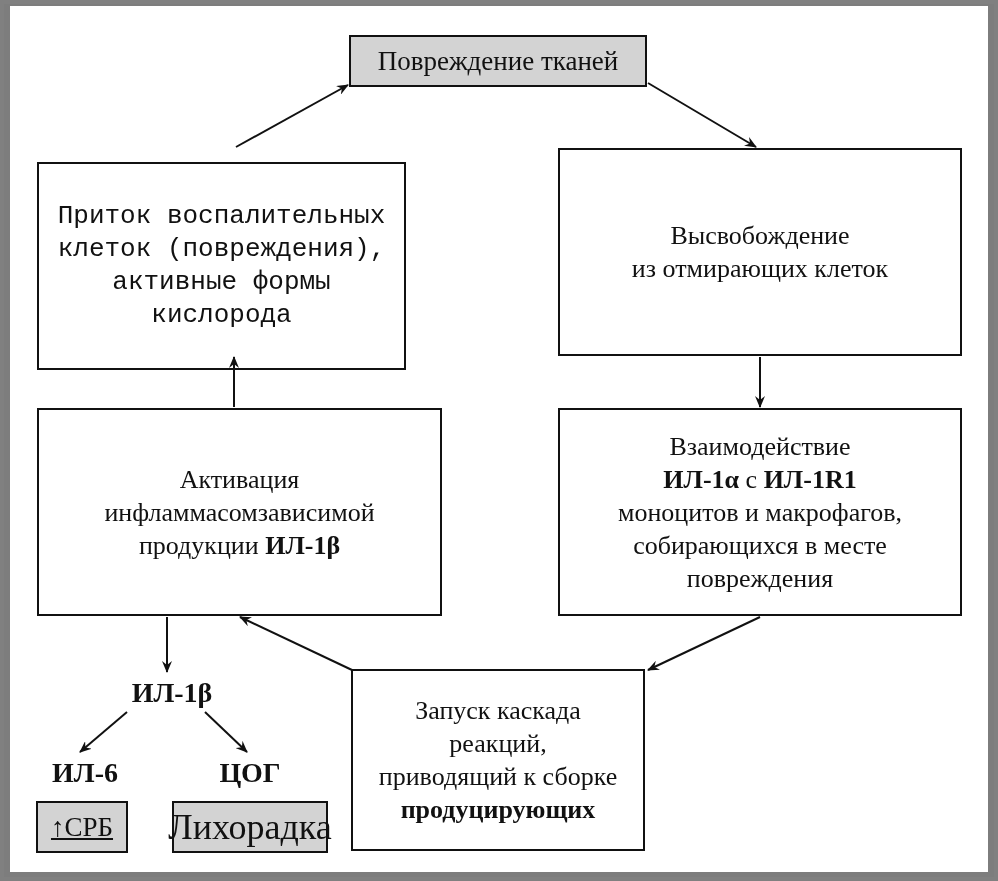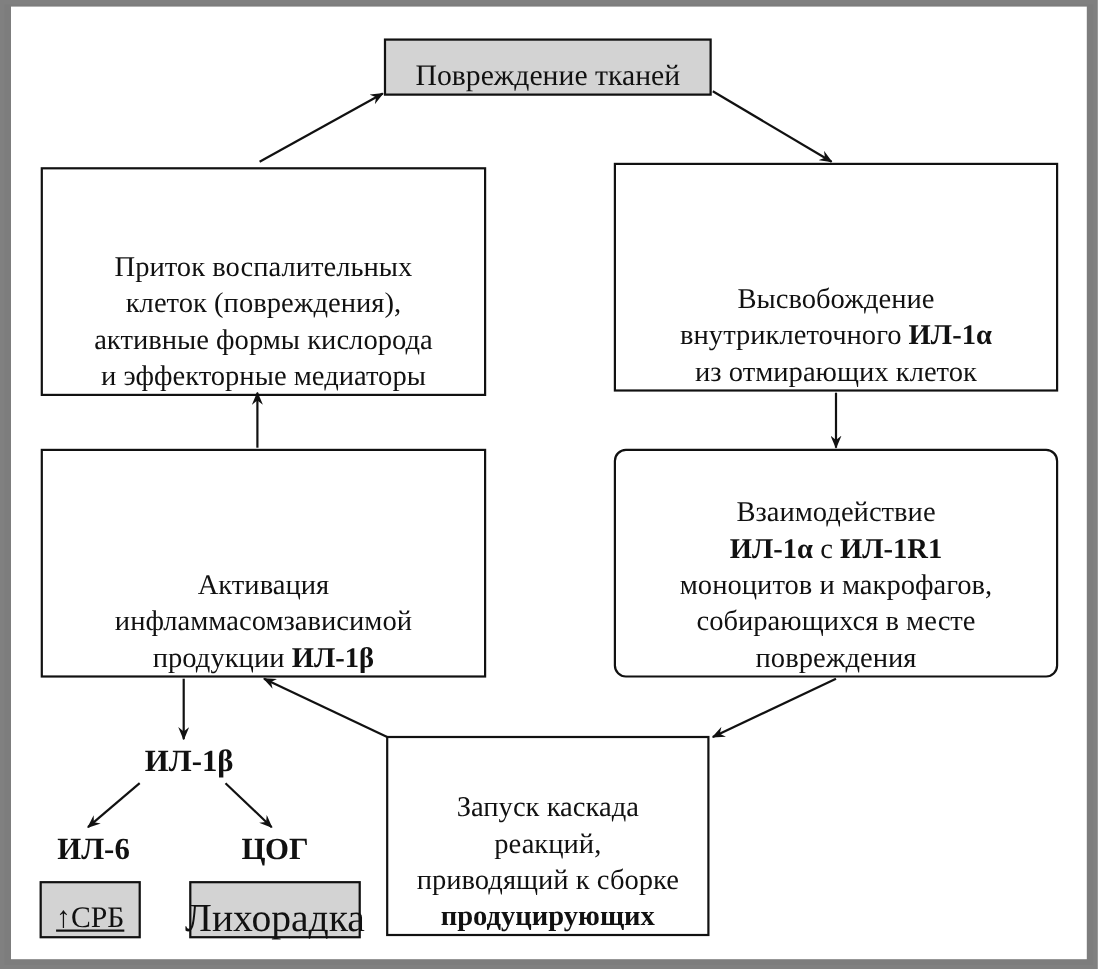--- a/index.html
+++ b/index.html
@@ -1,21 +1,21 @@
 <!DOCTYPE html>
 <html><head>
 <meta charset="utf-8">
 <style>
   html, body { margin:0; padding:0; }
   body { width:998px; height:881px; background:#808080; position:relative; overflow:hidden;
          font-family:"Liberation Serif", "DejaVu Serif", serif; color:#111; }
   .frame { position:absolute; left:4px; top:4px; width:990px; height:873px; background:#7d7d7d; }
   .canvas { position:absolute; left:10px; top:6px; width:978px; height:866px; background:#ffffff; }
   .box { position:absolute; box-sizing:border-box; border:2px solid #111; background:#fff;
-         display:flex; align-items:flex-end; justify-content:center; text-align:center;
+         display:flex; align-items:center; justify-content:center; text-align:center;
          font-size:26px; line-height:33px; }
   .gray { background:#d3d3d3; }
   .box .inner { display:block; }
   .line { display:block; }
   b { font-weight:bold; }
   .label { position:absolute; font-weight:bold; font-size:28px; text-align:center; white-space:nowrap; }
   svg.arrows { position:absolute; left:0; top:0; width:998px; height:881px; pointer-events:none; }
 </style>
 </head>
 <body>
@@ -25,26 +25,25 @@
 
 <div class="box gray" style="left:349px;top:35px;width:298px;height:52px;font-size:27px;">
     <span class="inner">
       <span class="line">Повреждение тканей</span>
     </span>
   </div>
 
 <div class="box" style="left:558px;top:148px;width:404px;height:208px;">
     <span class="inner">
       <span class="line">Высвобождение</span>
-      <span class="line">внутриклеточного <b>ИЛ-1α</b></span>
       <span class="line">из отмирающих клеток</span>
     </span>
   </div>
 
-<div class="box" style="left:558px;top:408px;width:404px;height:208px;border-radius:11px;">
+<div class="box" style="left:558px;top:408px;width:404px;height:208px;">
     <span class="inner">
       <span class="line">Взаимодействие</span>
       <span class="line"><b>ИЛ-1α</b> с <b>ИЛ-1R1</b></span>
       <span class="line">моноцитов и макрофагов,</span>
       <span class="line">собирающихся в месте</span>
       <span class="line">повреждения</span>
     </span>
   </div>
 
 <div class="box" style="left:351px;top:669px;width:294px;height:182px;">
@@ -57,26 +56,25 @@
   </div>
 
 <div class="box" style="left:37px;top:408px;width:405px;height:208px;">
     <span class="inner">
       <span class="line">Активация</span>
       <span class="line">инфламмасомзависимой</span>
       <span class="line">продукции <b>ИЛ-1β</b></span>
     </span>
   </div>
 
-<div class="box" style="left:37px;top:152px;width:405px;height:208px;">
+<div class="box" style="left:37px;top:162px;width:369px;height:208px;font-family:Liberation Mono, monospace;">
     <span class="inner">
       <span class="line">Приток воспалительных</span>
       <span class="line">клеток (повреждения),</span>
       <span class="line">активные формы кислорода</span>
-      <span class="line">и эффекторные медиаторы</span>
     </span>
   </div>
 
 <div class="box gray" style="left:36px;top:801px;width:92px;height:52px;font-size:27px;text-decoration:underline;">
     <span class="inner">
       <span class="line">↑СРБ</span>
     </span>
   </div>
 
 <div class="box gray" style="left:172px;top:801px;width:156px;height:52px;font-size:36px;">

